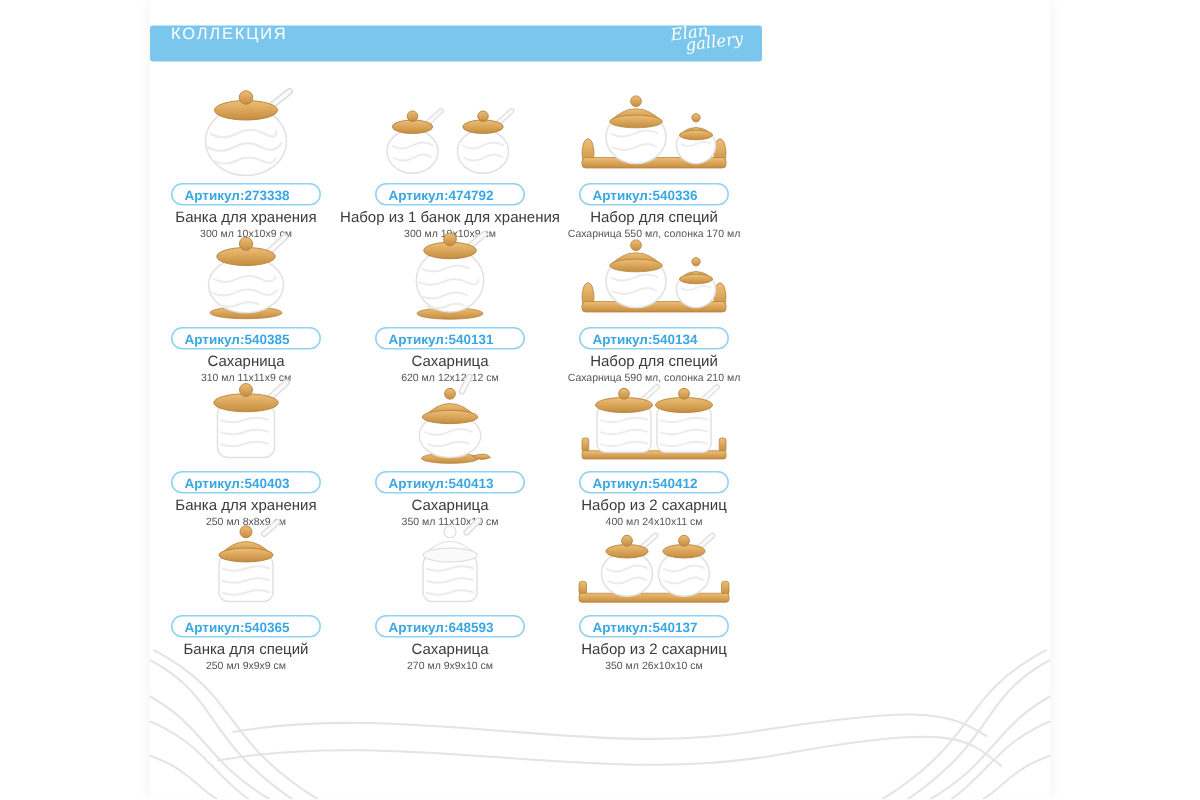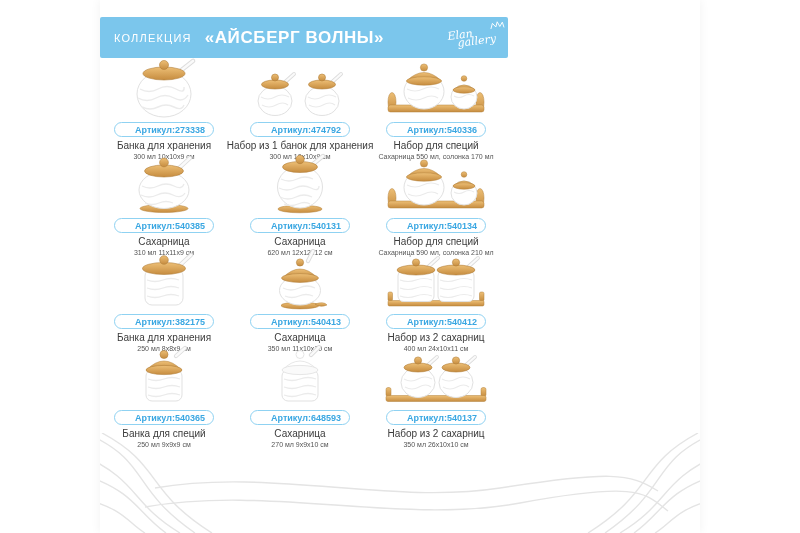--- a/index.html
+++ b/index.html
@@ -5,38 +5,38 @@
   html,body{margin:0;padding:0;}
   body{
     width:800px;height:533px;background:#ffffff;position:relative;overflow:hidden;
     font-family:"Liberation Sans",sans-serif;
   }
   .page{
     position:absolute;left:100px;top:0;width:600px;height:533px;background:#fff;
     box-shadow:0 0 10px rgba(0,0,0,0.06);overflow:hidden;
   }
   .header{
-    position:absolute;left:100px;top:17px;width:408px;height:41px;background:#7bc6ec;
-    display:flex;align-items:center;border-radius:2px;
+    position:absolute;left:100px;top:17px;width:408px;height:24px;background:#7bc6ec;
+    display:flex;border-radius:2px;
   }
   .h-label{color:#fff;font-size:11px;letter-spacing:1.2px;margin-left:14px;font-weight:400;}
   .h-title{color:#fff;font-size:17px;font-weight:700;letter-spacing:.6px;margin-left:13px;white-space:nowrap;}
   .brand{margin-left:auto;margin-right:12px;color:#fff;font-family:"DejaVu Serif",serif;
     font-style:italic;font-size:11px;line-height:8px;transform:rotate(-7deg);text-align:left;position:relative;}
   .brand .l2{display:block;margin-left:9px;}
   .brand svg{position:absolute;right:-10px;top:-7px;}
   .grid{
     position:absolute;left:96px;top:57px;width:408px;
     display:grid;grid-template-columns:repeat(3,136px);grid-auto-rows:96px;
   }
   .cell{display:flex;flex-direction:column;align-items:center;}
   .img{height:62px;width:130px;display:flex;align-items:flex-end;justify-content:center;margin-bottom:3px;}
   .badge{
     width:100px;height:15px;box-sizing:border-box;border:1.5px solid #8fd2f2;border-radius:8px;
-    display:flex;justify-content:flex-end;align-items:center;padding:0 8px;flex:none;
+    display:flex;justify-content:flex-start;align-items:center;padding:0 8px;flex:none;
   }
   .b-label,.b-num{font-size:9px;font-weight:700;color:#3aa7e2;}
   .pname{font-size:10px;font-weight:400;color:#3b3b3b;margin-top:3px;white-space:nowrap;}
   .psize{font-size:7px;color:#555;margin-top:1.5px;white-space:nowrap;}
   .waves{position:absolute;left:0;bottom:0;}
 </style>
 </head>
 <body>
 
 <svg width="0" height="0" style="position:absolute" aria-hidden="true">
@@ -66,21 +66,20 @@
         <path d="M-18 22 C 40 48, 30 70, 80 100"></path>
         <path d="M-10 44 C 35 60, 38 80, 66 100"></path>
         <path d="M-16 66 C 25 76, 28 90, 45 100"></path>
       </g>
     </g>
   </svg>
 </div>
 
 <div class="header">
   <span class="h-label">КОЛЛЕКЦИЯ</span>
-  <span class="h-title">«АЙСБЕРГ ВОЛНЫ»</span>
   <span class="brand">
     <svg width="16" height="10" viewBox="0 0 16 10">
       <path d="M2 8 L4 3 L7 7 L9 2 L11 7 L14 3 L15 8" stroke="#fff" stroke-width="0.9" fill="none" stroke-linecap="round"></path>
     </svg>
     <span>Elan</span>
     <span class="l2">gallery</span>
   </span>
 </div>
 
 <div class="grid">
@@ -240,21 +239,21 @@
         <rect x="26" y="20" width="38" height="36" rx="7" fill="#fff" stroke="#e1e1e1"></rect>
         <path d="M28 31 q8 3 16 0 t16 0" fill="none" stroke="#ebebeb" stroke-width="1.3"></path>
         <path d="M28 39 q8 3 16 0 t16 0" fill="none" stroke="#ebebeb" stroke-width="1.3"></path>
         <path d="M28 47 q8 3 16 0 t16 0" fill="none" stroke="#ebebeb" stroke-width="1.3"></path>
         <ellipse cx="45" cy="19.5" rx="21.5" ry="6" fill="url(#gB)" stroke="#b2803a" stroke-width="0.6"></ellipse>
         <circle cx="45" cy="11" r="4.3" fill="url(#gB)" stroke="#b2803a" stroke-width="0.6"></circle>
       </svg>
     </div>
     <div class="badge">
       <span class="b-label">Артикул:</span>
-      <span class="b-num">382175</span>
+      <span class="b-num">540403</span>
     </div>
     <div class="pname">Банка для хранения</div>
     <div class="psize">250 мл 8х8х9 см</div>
   </div>
 
   <div class="cell">
     <div class="img">
       <svg width="90" height="62" viewBox="0 0 90 62">
         <path d="M53 12 L58 2" stroke="#dcdcdc" stroke-width="4.2" stroke-linecap="round"></path>
         <path d="M53 12 L58 2" stroke="#fafafa" stroke-width="2.4" stroke-linecap="round"></path>

